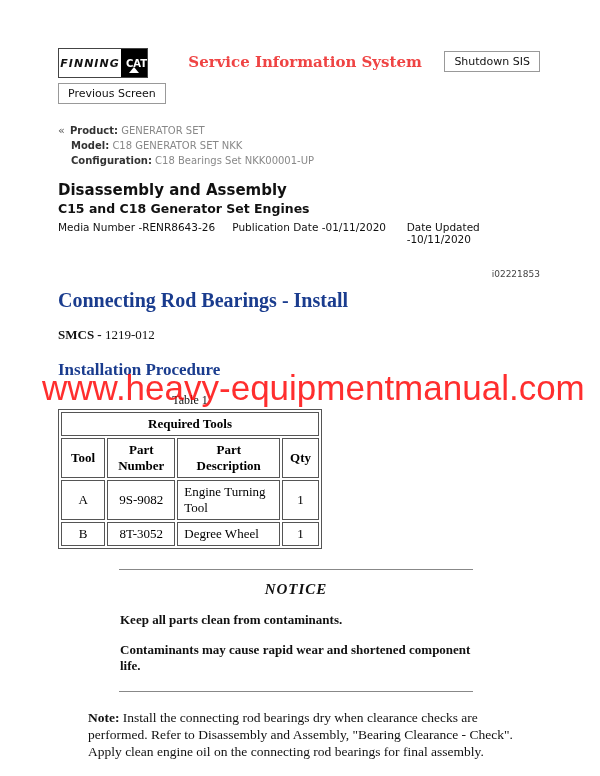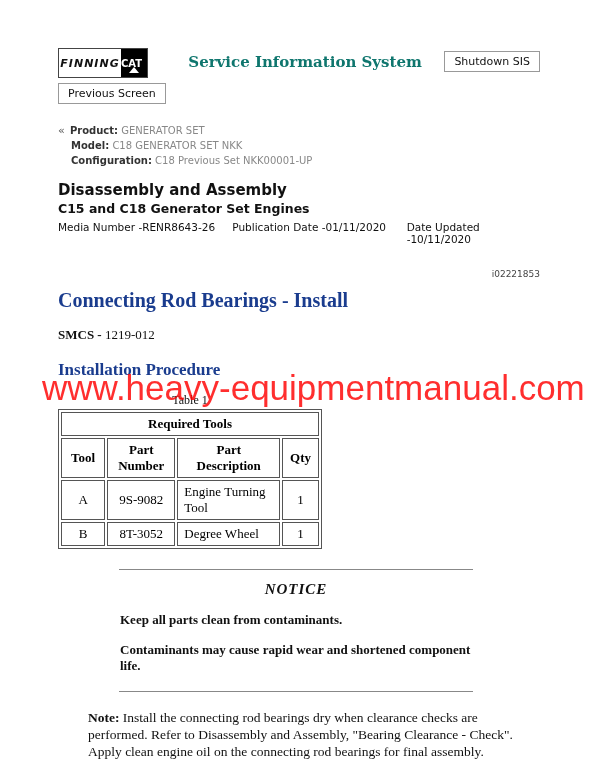--- a/index.html
+++ b/index.html
@@ -7,25 +7,25 @@
         font-family:"Liberation Serif",serif;color:#000;}
   .content{padding:48px 60px 0 58px;}
 
   
   .hdr-row{display:flex;align-items:flex-start;}
   .logo-box{display:flex;align-items:center;border:1px solid #444;height:28px;width:88px;background:#fff;}
   .logo-finning{font-family:"DejaVu Sans",sans-serif;font-weight:bold;font-style:italic;
                 font-size:11px;letter-spacing:1px;flex:1;text-align:center;color:#111;}
   .logo-cat{position:relative;background:#000;color:#fff;width:26px;height:28px;
             font-family:"DejaVu Sans",sans-serif;font-weight:bold;font-size:10px;
-            display:flex;align-items:center;justify-content:flex-start;}
+            display:flex;align-items:center;justify-content:flex-end;}
   .logo-cat .tri{position:absolute;left:8px;bottom:4px;width:0;height:0;
             border-left:5px solid transparent;border-right:5px solid transparent;border-bottom:6px solid #fff;}
   .sis-title{flex:1;text-align:center;font-family:"DejaVu Serif",serif;font-weight:bold;
-             font-size:15px;padding-top:5px;letter-spacing:0px;color:#0f766e;}
+             font-size:15px;padding-top:5px;letter-spacing:0px;color:#ef4444;}
   .btn{font-family:"DejaVu Sans",sans-serif;font-size:11px;color:#111;background:#fff;
        border:1px solid #999;padding:3px 9px;display:inline-block;}
   .shutdown{margin-top:3px;}
   .prev-btn{margin-top:5px;margin-left:0px;}
 
   
   .crumbs{margin-top:19px;font-family:"DejaVu Sans",sans-serif;font-size:10px;line-height:15px;}
   .crumbs .lbl{font-weight:bold;color:#333;}
   .crumbs .val{color:#888;}
   .crumb-indent{padding-left:13px;}
@@ -99,21 +99,21 @@
         <span class="back-arrow">«</span>
         <span class="lbl">Product:</span>
         <span class="val">GENERATOR SET</span>
       </div>
       <div class="crumb-indent">
         <span class="lbl">Model:</span>
         <span class="val">C18 GENERATOR SET NKK</span>
       </div>
       <div class="crumb-indent">
         <span class="lbl">Configuration:</span>
-        <span class="val">C18 Previous Set NKK00001-UP</span>
+        <span class="val">C18 Bearings Set NKK00001-UP</span>
       </div>
     </div>
 
     <div class="pub-title">Disassembly and Assembly</div>
     <div class="pub-sub">C15 and C18 Generator Set Engines</div>
     <div class="media-row">
       <span class="c1">Media Number -RENR8643-26</span>
       <span class="c2">Publication Date -01/11/2020</span>
       <span class="c3">Date Updated -10/11/2020</span>
     </div>

